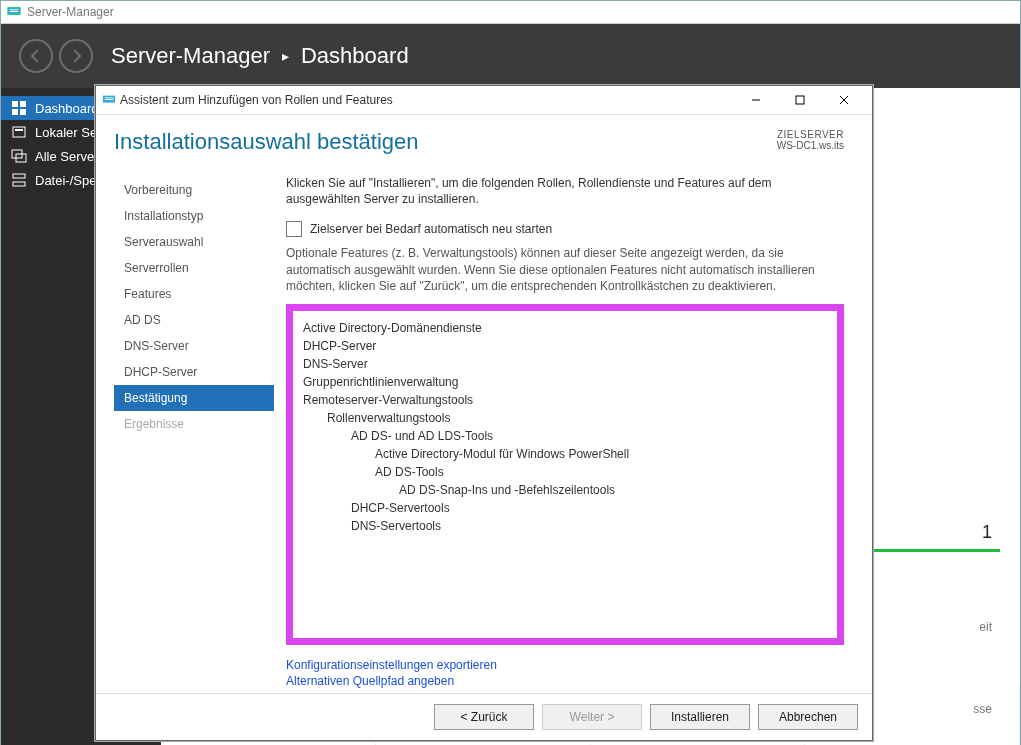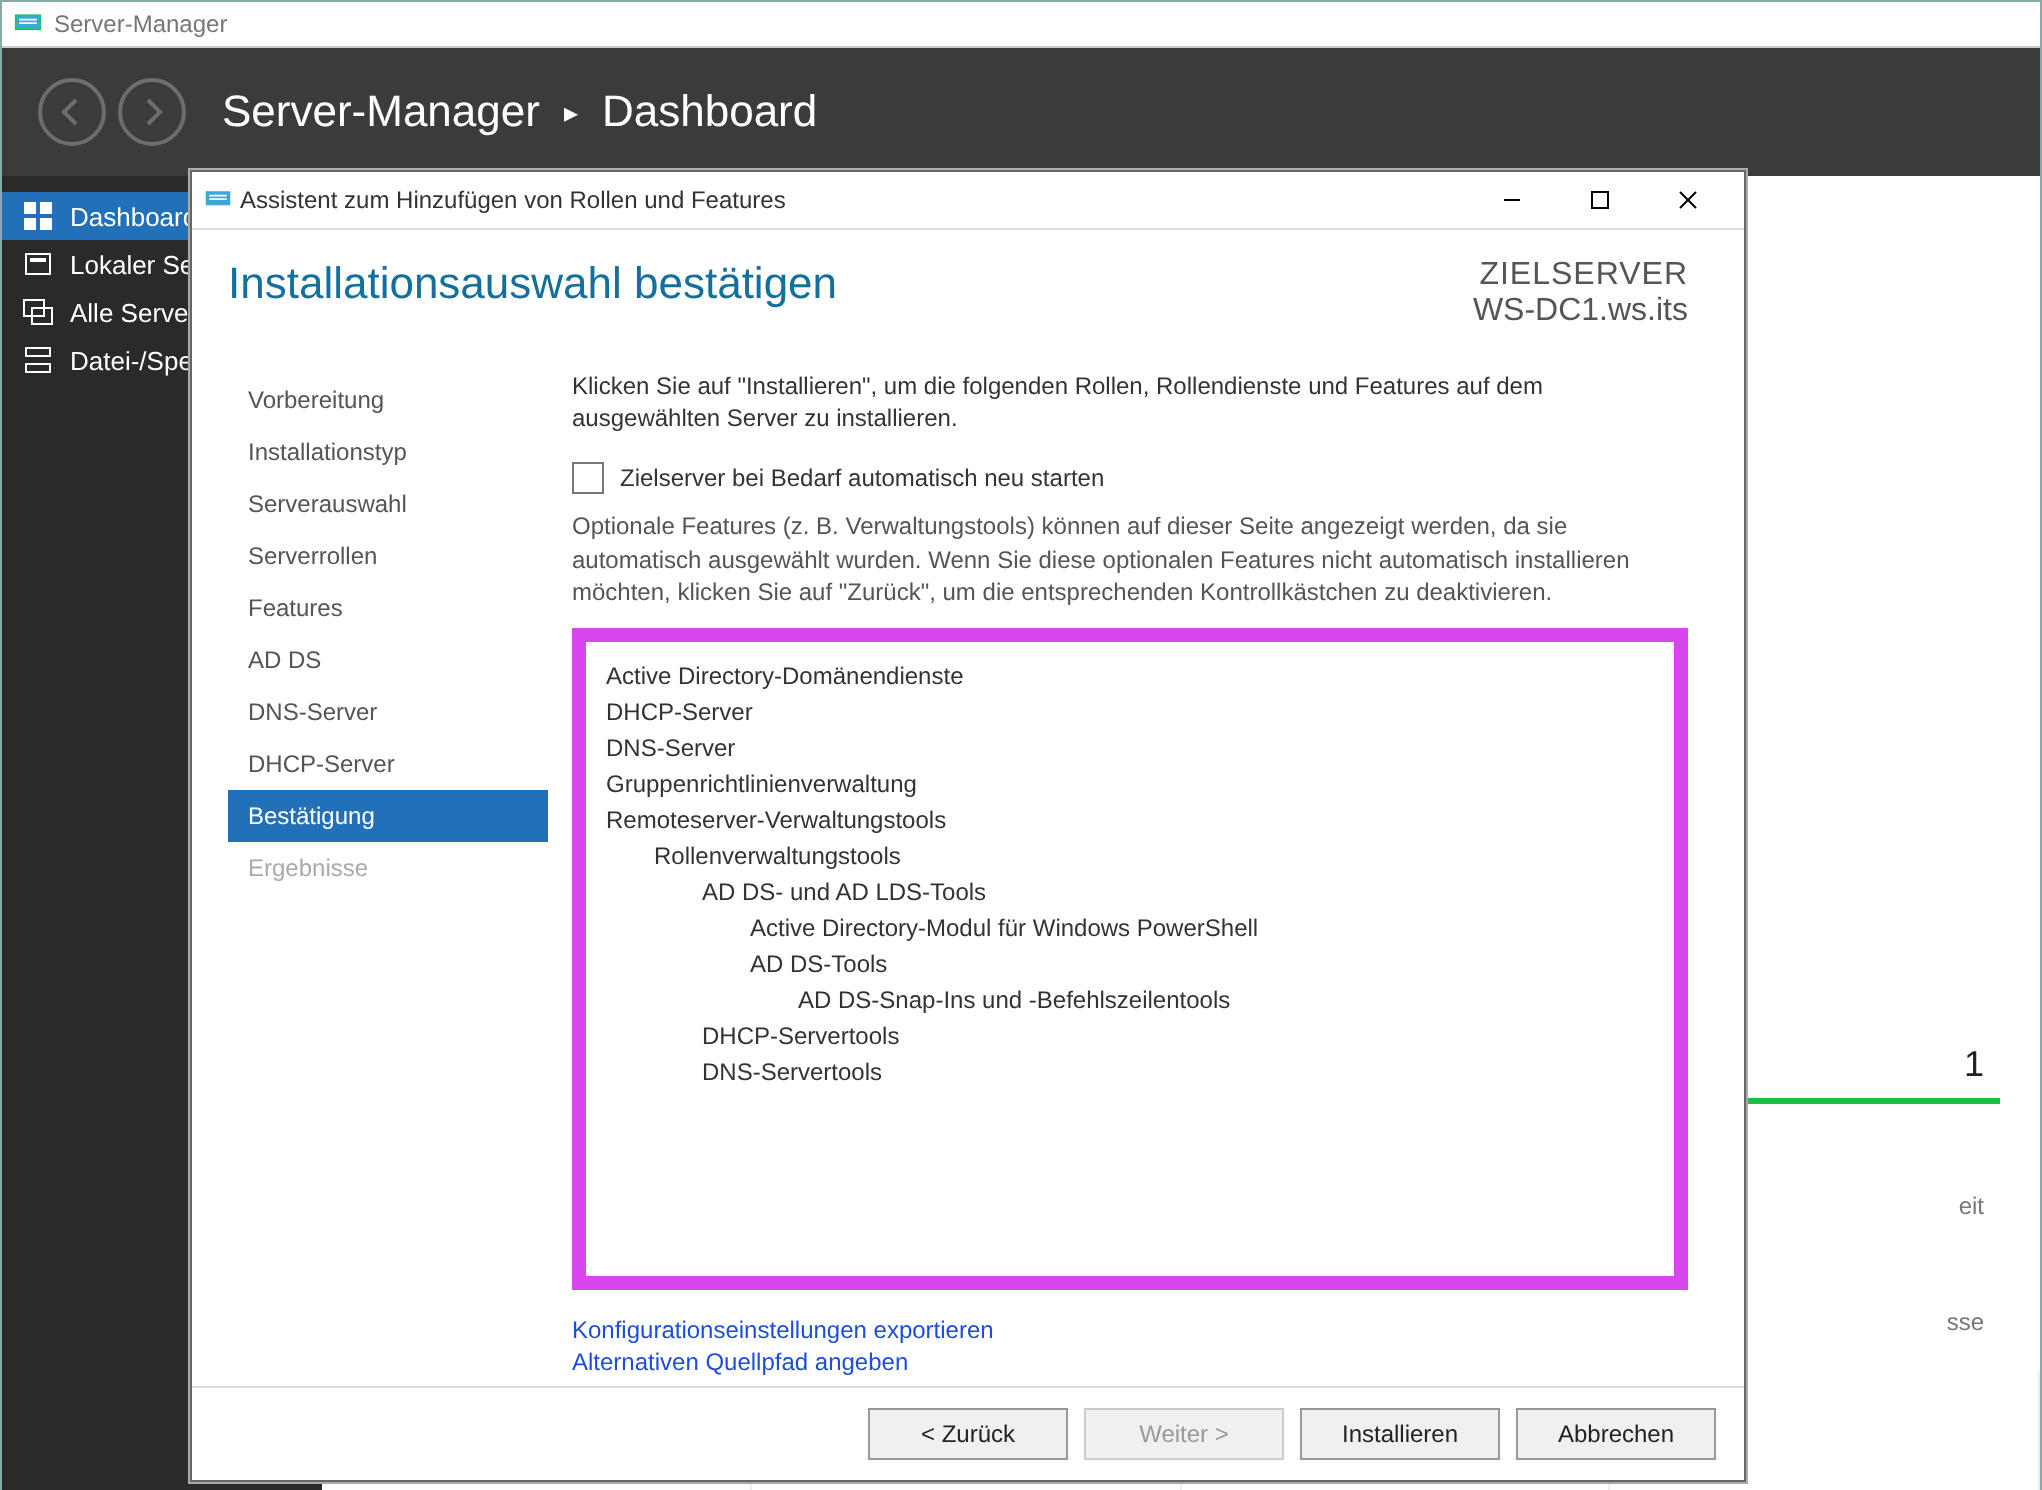--- a/index.html
+++ b/index.html
@@ -20,34 +20,34 @@
   .body-split{display:flex;height:calc(100% - 22px - 64px);}
   .sidebar{width:160px;background:#2a2a2a;color:#fff;padding-top:8px;}
   .sidebar .item{display:flex;align-items:center;gap:8px;padding:4px 10px;font-size:13px;white-space:nowrap;}
   .sidebar .item.sel{background:#2170b8;}
   .sidebar .icon{width:16px;height:16px;display:flex;align-items:center;justify-content:center;}
   .content-area{flex:1;position:relative;background:#fff;}
   
   .bg-tile{position:absolute;right:20px;top:430px;width:130px;}
   .bg-num{text-align:right;font-size:18px;padding:4px 8px;}
   .bg-bar{height:3px;background:#1fbf3a;margin:2px 0 8px;}
-  .bg-txt{color:#777;font-size:12px;text-align:right;padding-right:8px;margin-top:44px;}
+  .bg-txt{color:#777;font-size:12px;text-align:right;padding-right:8px;margin-top:68px;}
   .bg-dividers{position:absolute;left:0;right:0;bottom:0;height:60px;display:flex;}
   .bg-dividers div{flex:1;border-right:1px solid #eee;}
   
   .dialog{position:absolute;left:94px;top:84px;width:776px;height:654px;background:#fff;border:1px solid #666;box-shadow:0 0 0 1px #aaa;display:flex;flex-direction:column;z-index:10;}
   .dlg-titlebar{height:28px;display:flex;align-items:center;padding:0 6px;border-bottom:1px solid #e0e0e0;}
   .dlg-title{flex:1;font-size:12px;color:#333;padding-left:4px;}
   .dlg-controls{display:flex;gap:0;}
   .dlg-ctrl{width:44px;height:24px;display:flex;align-items:center;justify-content:center;}
   .dlg-ctrl svg{width:10px;height:10px;}
   .dlg-body{flex:1;display:flex;flex-direction:column;padding:14px 28px 0 18px;}
   .dlg-header{display:flex;align-items:flex-start;justify-content:space-between;margin-bottom:20px;}
   .dlg-heading{color:#13709e;font-size:22px;font-weight:400;}
-  .dlg-target{text-align:right;font-size:16px;color:#555;}
+  .dlg-target{text-align:right;font-size:10px;color:#555;}
   .dlg-target .lbl{letter-spacing:0.5px;}
   .dlg-main{flex:1;display:flex;gap:12px;overflow:hidden;}
   .steps{width:160px;padding-top:2px;}
   .step{padding:6px 10px;font-size:12px;color:#555;white-space:nowrap;}
   .step.sel{background:#2170b8;color:#fff;}
   .step.disabled{color:#aaa;}
   .right-pane{flex:1;display:flex;flex-direction:column;font-size:12px;color:#333;}
   .intro{margin-bottom:10px;line-height:1.35;}
   .chk-row{display:flex;align-items:center;gap:8px;margin:4px 0 8px;}
   .chk{width:14px;height:14px;border:1px solid #777;background:#fff;}

